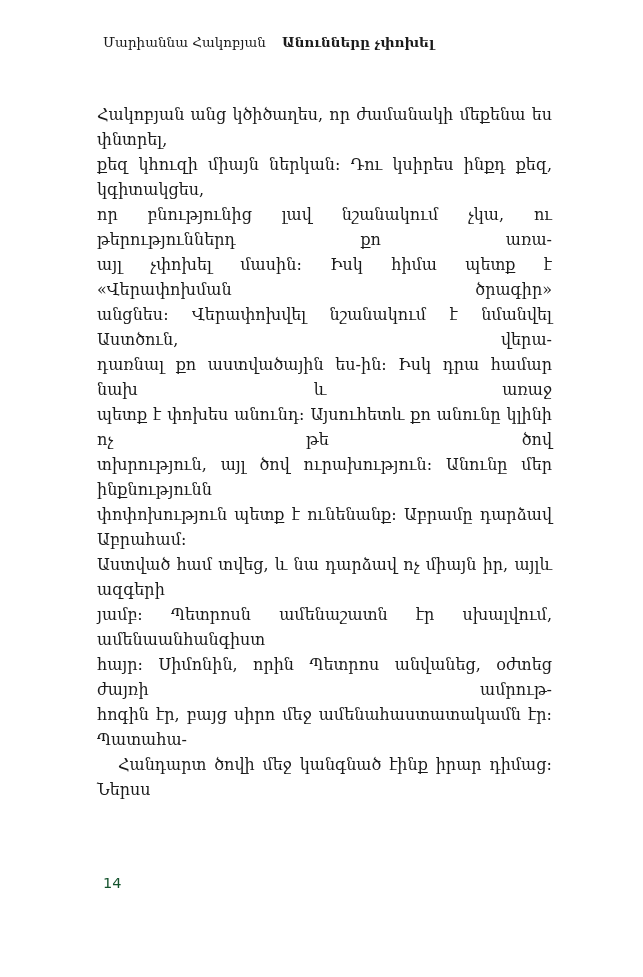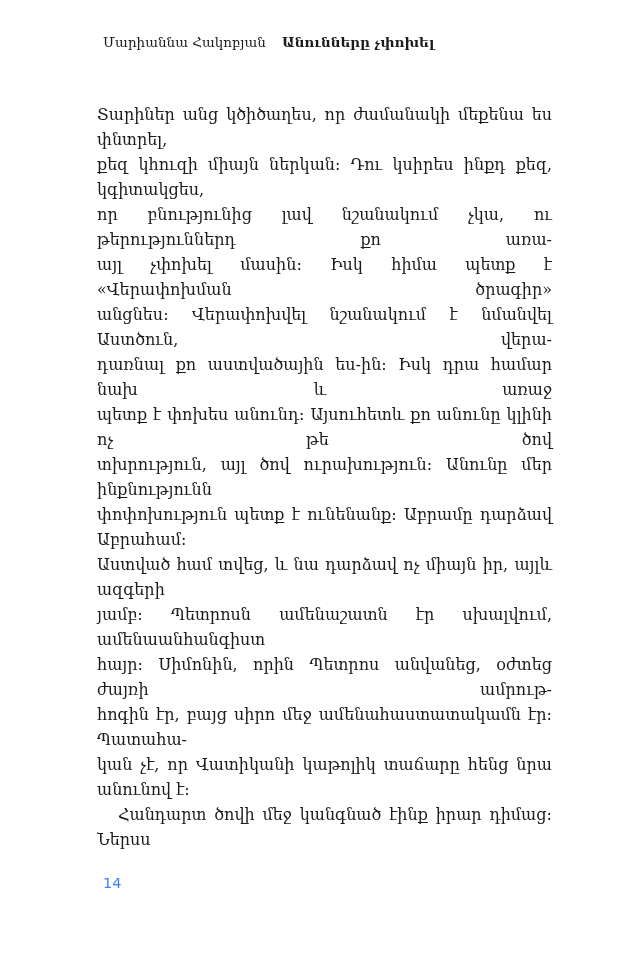--- a/index.html
+++ b/index.html
@@ -54,48 +54,47 @@
   }
   .paragraph .line.line-first {
     text-indent: 21px;
   }
   .page-footer {
     position: absolute;
     left: 103px;
     top: 875px;
     font-size: 14.5px;
     font-family: "DejaVu Sans", "Liberation Sans", sans-serif;
-    color: #3b82f6;
+    color: #14532d;
   }
 </style>
 </head>
 <body>
 
 <div class="page">
 
   <header class="running-head">
     <span class="author">Մարիաննա Հակոբյան</span><span class="book-title">Անունները չփոխել</span>
   </header>
 
   <main class="text-block">
       <div class="paragraph">
-        <div class="line">Տարիներ անց կծիծաղես, որ ժամանակի մեքենա ես փնտրել,</div>
+        <div class="line">Հակոբյան անց կծիծաղես, որ ժամանակի մեքենա ես փնտրել,</div>
         <div class="line">քեզ կհուզի միայն ներկան։ Դու կսիրես ինքդ քեզ, կգիտակցես,</div>
         <div class="line">որ բնությունից լավ նշանակում չկա, ու թերություններդ քո առա-</div>
         <div class="line">այլ չփոխել մասին։ Իսկ հիմա պետք է «Վերափոխման ծրագիր»</div>
         <div class="line">անցնես։ Վերափոխվել նշանակում է նմանվել Աստծուն, վերա-</div>
         <div class="line">դառնալ քո աստվածային ես-ին։ Իսկ դրա համար նախ և առաջ</div>
         <div class="line">պետք է փոխես անունդ։ Այսուհետև քո անունը կլինի ոչ թե ծով</div>
         <div class="line">տխրություն, այլ ծով ուրախություն։ Անունը մեր ինքնությունն</div>
         <div class="line">փոփոխություն պետք է ունենանք։ Աբրամը դարձավ Աբրահամ։</div>
         <div class="line">Աստված համ տվեց, և նա դարձավ ոչ միայն իր, այլև ազգերի</div>
         <div class="line">յամբ։ Պետրոսն ամենաշատն էր սխալվում, ամենաանհանգիստ</div>
         <div class="line">հայր։ Սիմոնին, որին Պետրոս անվանեց, օժտեց ժայռի ամրութ-</div>
         <div class="line">հոգին էր, բայց սիրո մեջ ամենահաստատակամն էր։ Պատահա-</div>
-        <div class="line line-last">կան չէ, որ Վատիկանի կաթոլիկ տաճարը հենց նրա անունով է։</div>
       </div>
       <div class="paragraph">
         <div class="line line-first">Հանդարտ ծովի մեջ կանգնած էինք իրար դիմաց։ Ներսս</div>
       </div>
     </main>
 
   <footer class="page-footer">
     <span>14</span>
   </footer>
 

